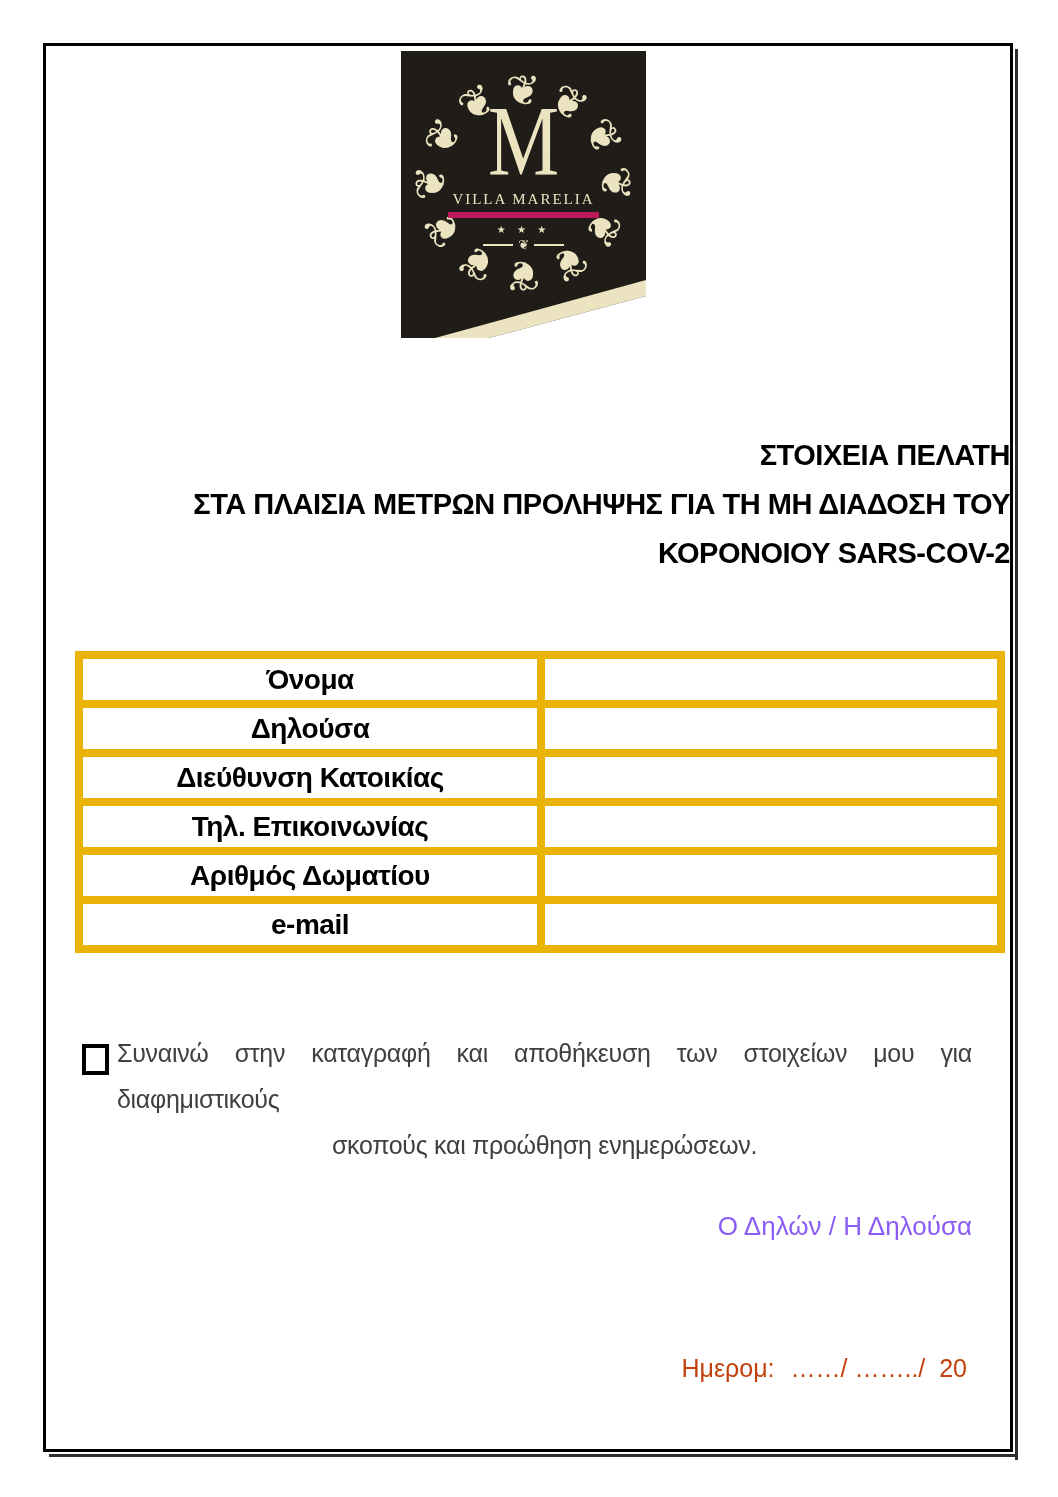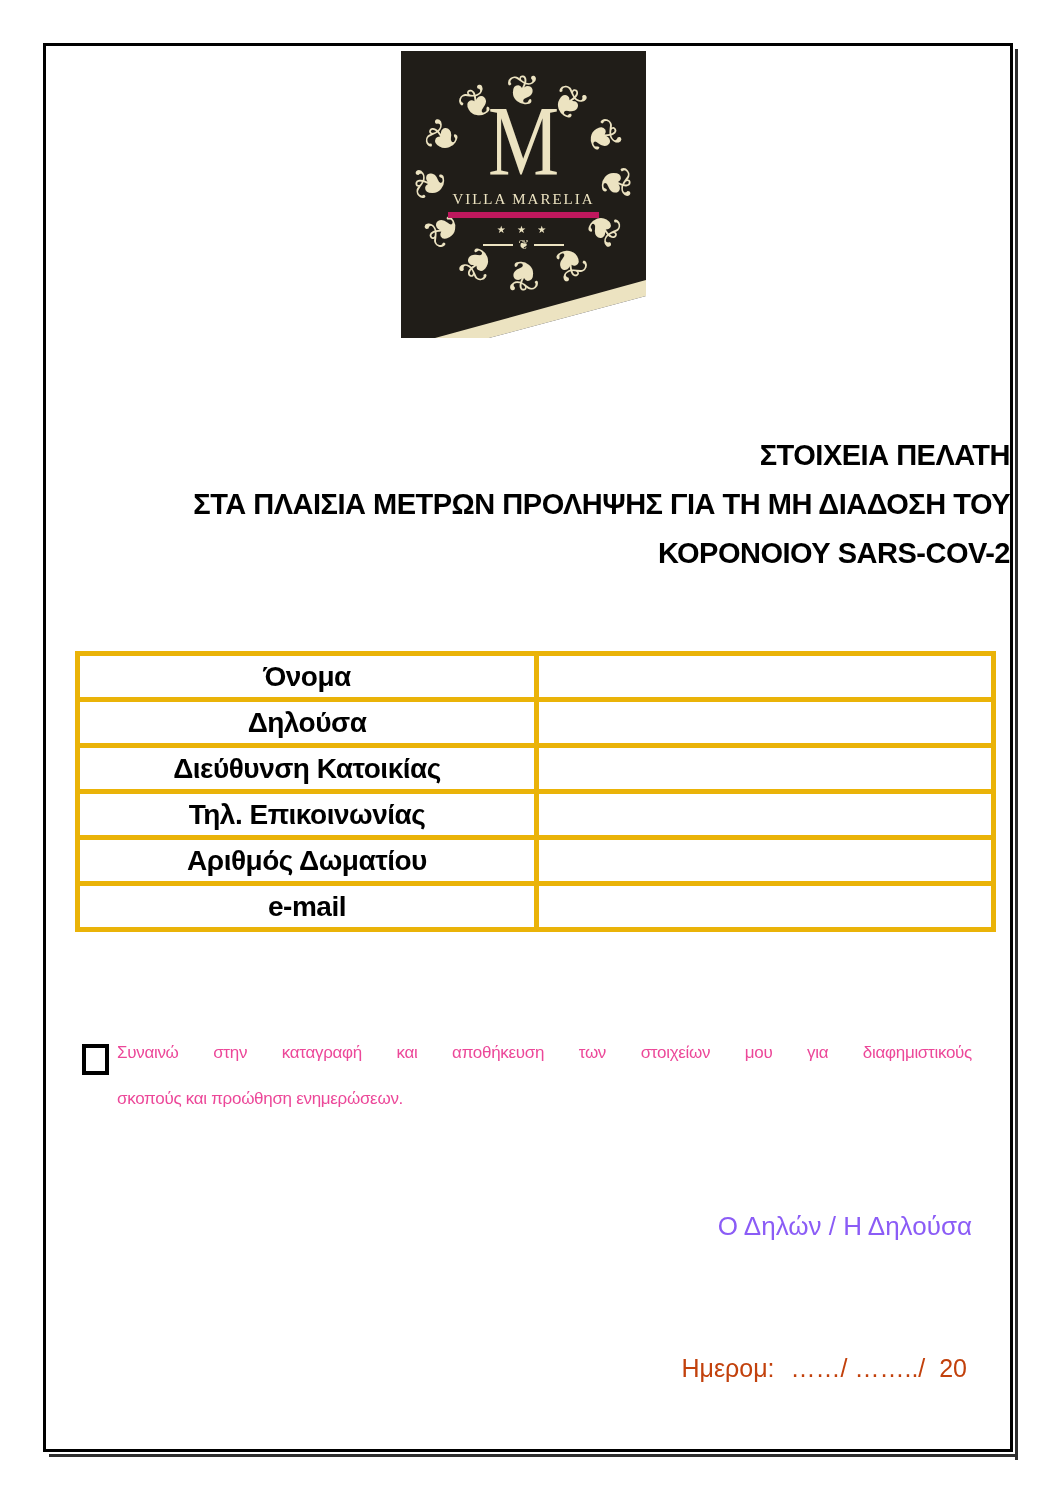--- a/index.html
+++ b/index.html
@@ -125,21 +125,21 @@
   
   .form-table {
     position: absolute;
     left: 29px;
     top: 605px;
     width: 894px;
     border-collapse: collapse;
     table-layout: fixed;
   }
   .form-table td {
-    border: 5px solid #eab308;
+    border: 8px solid #eab308;
     height: 41px;
     padding: 0 6px;
   }
   .form-table td.lbl {
     width: 442px;
     text-align: center;
     vertical-align: middle;
     font-weight: bold;
     font-size: 28px;
     letter-spacing: -0.5px;
@@ -154,27 +154,27 @@
     width: 19px;
     height: 23px;
     border: 4px solid #000000;
     background: #ffffff;
   }
   .consent-text {
     position: absolute;
     left: 71px;
     top: 984px;
     width: 855px;
-    font-size: 17px;
+    font-size: 25px;
     line-height: 46px;
     letter-spacing: -0.3px;
-    color: #ec4899;
+    color: #404040;
   }
   .consent-text .l1 { display: block; text-align: justify; text-align-last: justify; }
-  .consent-text .l2 { display: block; }
+  .consent-text .l2 { display: block; text-align: center; }
   
   .signature {
     position: absolute;
     right: 38px;
     top: 1165px;
     font-size: 26px;
     color: #8b5cf6;
   }
   .dateline {
     position: absolute;

